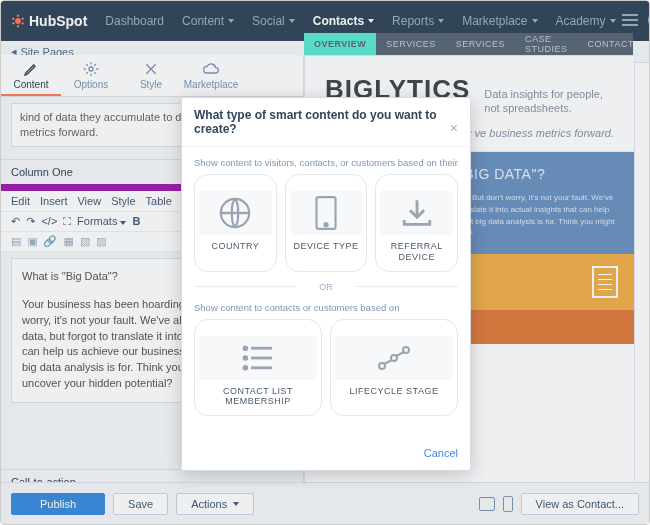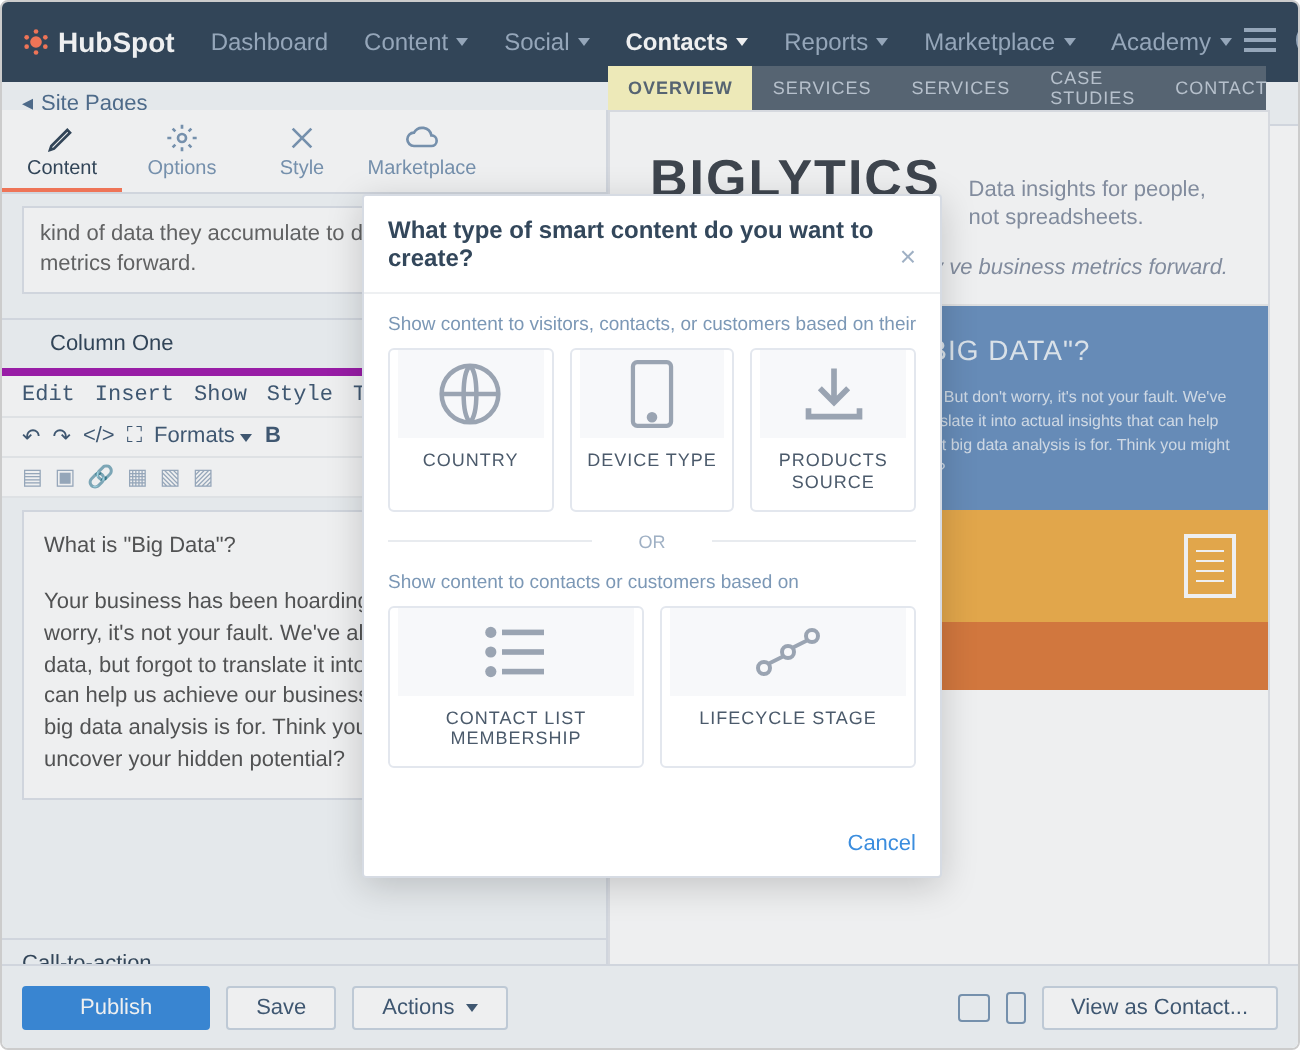--- a/index.html
+++ b/index.html
@@ -11,34 +11,34 @@
   .nav-items { display: flex; gap: 6px; }
   .nav-item { display: flex; align-items: center; gap: 4px; padding: 4px 6px; color: #9fb0c4; font-size: 12px; cursor: pointer; }
   .nav-item.active { color: #fff; font-weight: 600; }
   .nav-right { margin-left: auto; display: flex; align-items: center; gap: 10px; color: #9fb0c4; }
   .caret { width:0;height:0;border-left:3px solid transparent;border-right:3px solid transparent;border-top:4px solid currentColor; }
   
   .breadcrumb { background: #f5f8fa; border-bottom: 1px solid #dfe3eb; height: 22px; display: flex; align-items: center; padding: 0 10px; font-size: 11px; color: #516f90; gap:4px;}
   
   .preview-tabs { position:absolute; left:303px; right:16px; top:32px; background:#5b6977; height:22px; display:flex; align-items:center; z-index:1;}
   .preview-tab { color:#c3cdd8; font-size:9px; letter-spacing:0.5px; padding:0 10px; height:100%; display:flex; align-items:center; cursor:pointer;}
-  .preview-tab.active { background:#fef9c3; color:#5b6977; font-weight:600;}
+  .preview-tab.active { background:#5eead4; color:#5b6977; font-weight:600;}
   
   .main { position:absolute; top:54px; bottom:30px; left:0; right:0; }
   .left-pane { position:absolute; left:0; top:0; bottom:0; width:303px; background:#f5f8fa; border-right:1px solid #dfe3eb; }
   .right-pane { position:absolute; left:303px; right:14px; top:0; bottom:0; background:#fff; border:1px solid #e5e8ed; overflow:hidden;}
   
   .edit-mode-tabs { display:flex; background:#fff; border-bottom:1px solid #dfe3eb; }
   .edit-mode-tab { flex:0 0 60px; text-align:center; padding:6px 0 4px; font-size:10px; color:#7c98b6; cursor:pointer; display:flex; flex-direction:column; align-items:center; gap:2px;}
   .edit-mode-tab.active { color:#33475b; border-bottom:2px solid #ff7a59;}
   .edit-mode-tab svg { width:16px; height:16px; }
   .editor-desc { background:#fff; margin:6px 10px; padding:6px 8px; border:1px solid #dfe3eb; font-size:11px; color:#666; line-height:1.35;}
-  .section-head { display:flex; align-items:center; padding:6px 24px; border-top:1px solid #dfe3eb; border-bottom:4px solid #a21caf; font-size:11px; color:#33475b;margin-top:12px;}
+  .section-head { display:flex; align-items:center; padding:6px 10px; border-top:1px solid #dfe3eb; border-bottom:7px solid #a21caf; font-size:11px; color:#33475b;margin-top:12px;}
   .section-head .rule { margin-left:auto; color:#7c98b6; font-size:10px;}
-  .rte-menu { display:flex; gap:10px; padding:4px 10px; font-size:11px; color:#425b76; background:#fff; border-bottom:1px solid #eef0f2;font-family:Liberation Mono, monospace;}
+  .rte-menu { display:flex; gap:10px; padding:4px 10px; font-size:11px; color:#425b76; background:#fff; border-bottom:1px solid #eef0f2;}
   .rte-tools { display:flex; gap:6px; padding:3px 10px; background:#fff; border-bottom:1px solid #eef0f2; color:#425b76; font-size:11px; align-items:center;}
   .rte-tools2 { display:flex; gap:6px; padding:3px 10px; background:#fff; border-bottom:1px solid #eef0f2; color:#9fb0c4; font-size:11px;}
   .rte-body { background:#fff; margin:6px 10px; padding:10px; border:1px solid #dfe3eb; font-size:11px; color:#555; line-height:1.45;}
   .cta-head { position:absolute; bottom:0; left:0; right:0; padding:6px 10px; border-top:1px solid #dfe3eb; font-size:11px; color:#33475b; background:#f5f8fa;}
   
   .rp-hero { padding:18px 20px 10px; border-bottom:1px solid #eee;}
   .rp-logo { display:flex; align-items:baseline; gap:14px;}
   .rp-logo-text { font-size:26px; font-weight:800; letter-spacing:1px; color:#414750;}
   .rp-logo-sub { font-size:11px; color:#8a94a6; line-height:1.3;}
   .rp-hero-copy { margin-top:10px; font-size:11px; color:#8a94a6; font-style:italic; line-height:1.4; text-align:right;}
@@ -61,21 +61,21 @@
   .devicon.phone { width:10px; height:16px;}
   
   .overlay { position:absolute; inset:0; background:rgba(40,50,60,0.08); z-index:5;}
   .modal { position:absolute; left:180px; top:96px; width:290px; background:#fff; border:1px solid #d6dbe3; box-shadow:0 4px 18px rgba(0,0,0,0.18); z-index:6; border-radius:2px;}
   .modal-head { display:flex; align-items:flex-end; padding:10px 12px; border-bottom:1px solid #eef0f2;}
   .modal-title { font-size:12px; font-weight:700; color:#33475b;}
   .modal-close { margin-left:auto; color:#9fb0c4; font-size:14px; cursor:pointer;}
   .modal-body { padding:8px 12px 10px;}
   .modal-hint { font-size:9.5px; color:#7c98b6; margin:2px 0 6px;}
   .card-row { display:flex; gap:8px; }
-  .card { flex:1; border:1px solid #e3e7ee; border-radius:3px; display:flex; flex-direction:column; align-items:center; padding:0 4px 4px; cursor:pointer;}
+  .card { flex:1; border:1px solid #e3e7ee; border-radius:14px; display:flex; flex-direction:column; align-items:center; padding:16px 4px 4px; cursor:pointer;}
   .card-icon { height:44px; display:flex; align-items:center; justify-content:center; color:#9aa4b2; background:#f7f8fa; width:100%;}
   .card-label { font-size:9px; letter-spacing:0.5px; color:#4b5a6b; text-align:center; padding:6px 0 4px; line-height:1.2;}
   .card-row.two .card { flex:1;}
   .or-divider { display:flex; align-items:center; gap:23px; margin:10px 0;}
   .or-divider .line { flex:1; height:1px; background:#e8ebef;}
   .or-divider .or { font-size:9px; color:#9fb0c4;}
   .modal-foot { text-align:right; padding:0 12px 10px;margin-top:20px;}
   .modal-cancel { font-size:11px; color:#3b8dde; cursor:pointer;}
 </style>
 </head>
@@ -183,21 +183,21 @@
       </div>
     </div>
     <div class="editor-desc">kind of data they accumulate to drive business metrics forward.</div>
     <div class="section-head">
       <span>Column One</span>
       <span class="rule"><span>Rule 1: Default</span> <span class="caret" style="display:inline-block;vertical-align:middle;"></span></span>
     </div>
     <div class="rte-menu">
       <span>Edit</span>
       <span>Insert</span>
-      <span>Show</span>
+      <span>View</span>
       <span>Style</span>
       <span>Table</span>
     </div>
     <div class="rte-tools">
       <span>↶</span>
       <span>↷</span>
       <span>&lt;/&gt;</span>
       <span>⛶</span>
       <span><span>Formats</span> <span class="caret" style="display:inline-block;"></span></span>
       <span style="font-weight:700">B</span>
@@ -286,21 +286,21 @@
             </svg>
         </div>
         <div class="card-label">DEVICE TYPE</div>
       </div>
       <div class="card">
         <div class="card-icon">
           <svg width="34" height="34" viewBox="0 0 24 24" fill="none" stroke="#9aa4b2" stroke-width="2">
               <path d="M12 3v12M7 10l5 5 5-5M3 17v3h18v-3"></path>
             </svg>
         </div>
-        <div class="card-label">PRODUCTS SOURCE</div>
+        <div class="card-label">REFERRAL DEVICE</div>
       </div>
     </div>
     <div class="or-divider">
       <span class="line"></span>
         <span class="or">OR</span>
         <span class="line"></span>
     </div>
     <div class="modal-hint">Show content to contacts or customers based on</div>
     <div class="card-row two">
       <div class="card">

